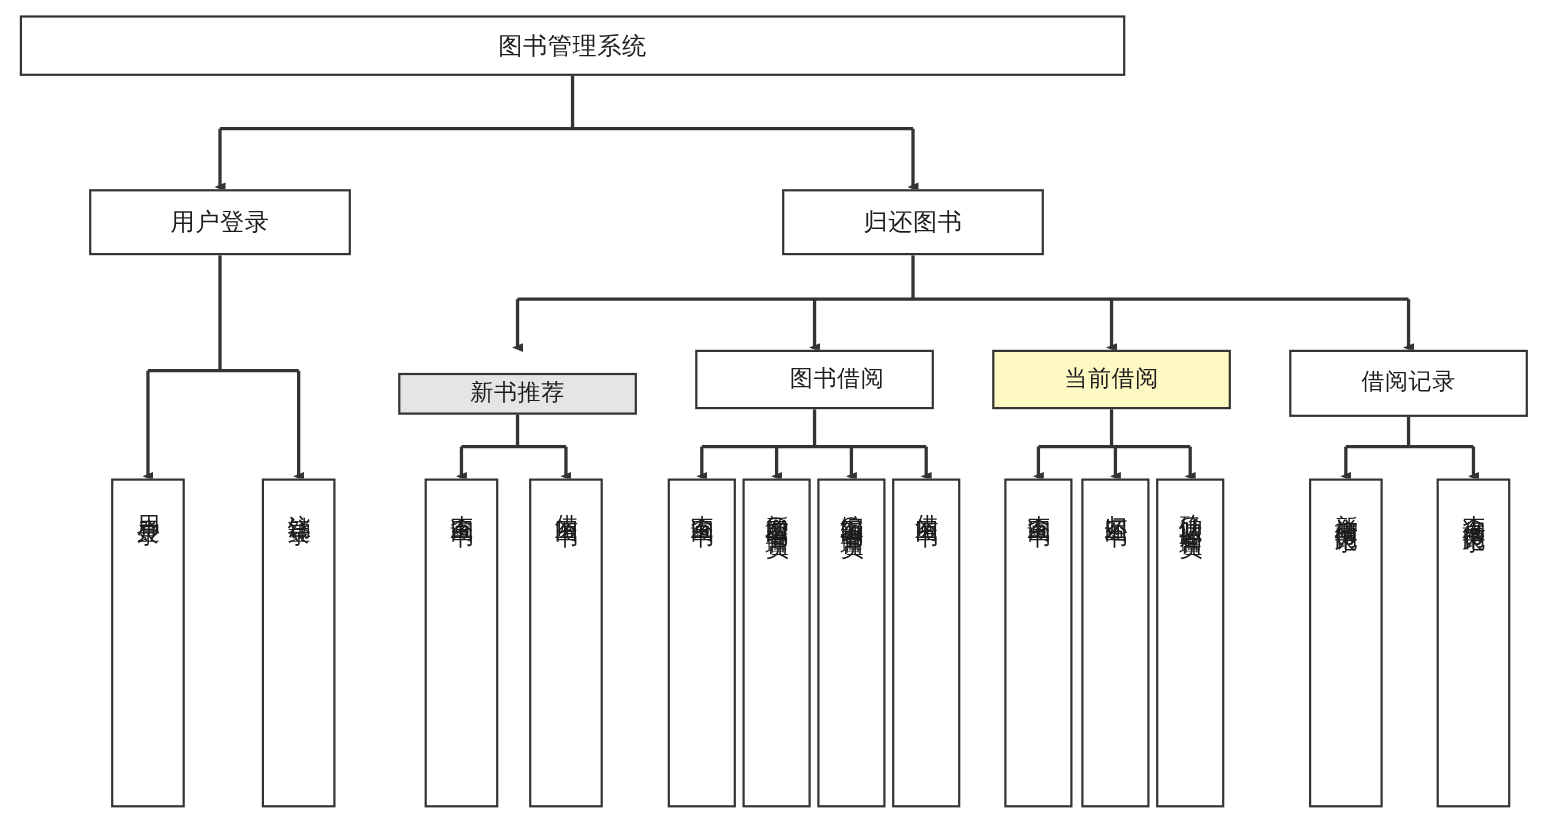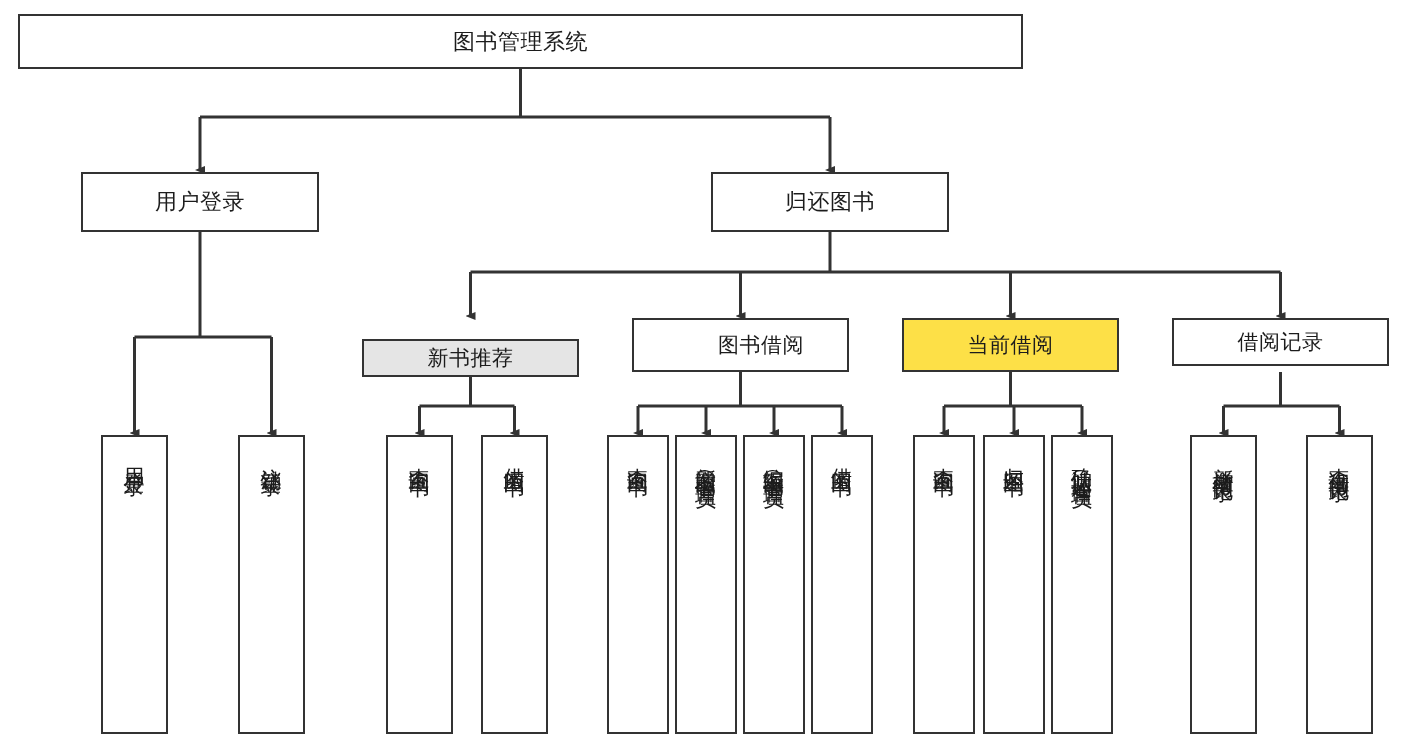--- a/index.html
+++ b/index.html
@@ -130,24 +130,24 @@
       </div>
       <div class="node horizontal lvl2" style="left: 711px; top: 172px; width: 238px; height: 60px; border-color: rgb(51, 51, 51); background: rgb(255, 255, 255); color: rgb(28, 28, 28);">
         <span class="node-label">归还图书</span>
       </div>
       <div class="node horizontal lvl3" style="left: 362px; top: 318px; width: 217px; height: 38px; border-color: rgb(51, 51, 51); background: #e5e5e5; color: rgb(28, 28, 28); margin-top: 21px;">
         <span class="node-label">新书推荐</span>
       </div>
       <div class="node horizontal lvl3" style="left: 632px; top: 318px; width: 217px; height: 54px; border-color: rgb(51, 51, 51); background: rgb(255, 255, 255); color: rgb(28, 28, 28); padding-left: 41px;">
         <span class="node-label">图书借阅</span>
       </div>
-      <div class="node horizontal lvl3" style="left: 902px; top: 318px; width: 217px; height: 54px; border-color: rgb(51, 51, 51); background: #fde047; color: rgb(28, 28, 28);">
+      <div class="node horizontal lvl3" style="left: 902px; top: 318px; width: 217px; height: 54px; border-color: rgb(51, 51, 51); background: #fef9c3; color: rgb(28, 28, 28);">
         <span class="node-label">当前借阅</span>
       </div>
-      <div class="node horizontal lvl3" style="left: 1172px; top: 318px; width: 217px; height: 48px; border-color: rgb(51, 51, 51); background: rgb(255, 255, 255); color: rgb(28, 28, 28);">
+      <div class="node horizontal lvl3" style="left: 1172px; top: 318px; width: 217px; height: 61px; border-color: rgb(51, 51, 51); background: rgb(255, 255, 255); color: rgb(28, 28, 28);">
         <span class="node-label">借阅记录</span>
       </div>
       <div class="node vertical lvl3" style="left: 101px; top: 435px; width: 67px; height: 299px; border-color: rgb(51, 51, 51); background: rgb(255, 255, 255); color: rgb(28, 28, 28);">
         <span class="node-label">用户登录</span>
       </div>
       <div class="node vertical lvl3" style="left: 238px; top: 435px; width: 67px; height: 299px; border-color: rgb(51, 51, 51); background: rgb(255, 255, 255); color: rgb(28, 28, 28);">
         <span class="node-label">注销登录</span>
       </div>
       <div class="node vertical lvl3" style="left: 386px; top: 435px; width: 67px; height: 299px; border-color: rgb(51, 51, 51); background: rgb(255, 255, 255); color: rgb(28, 28, 28);">
         <span class="node-label">查询图书</span>

